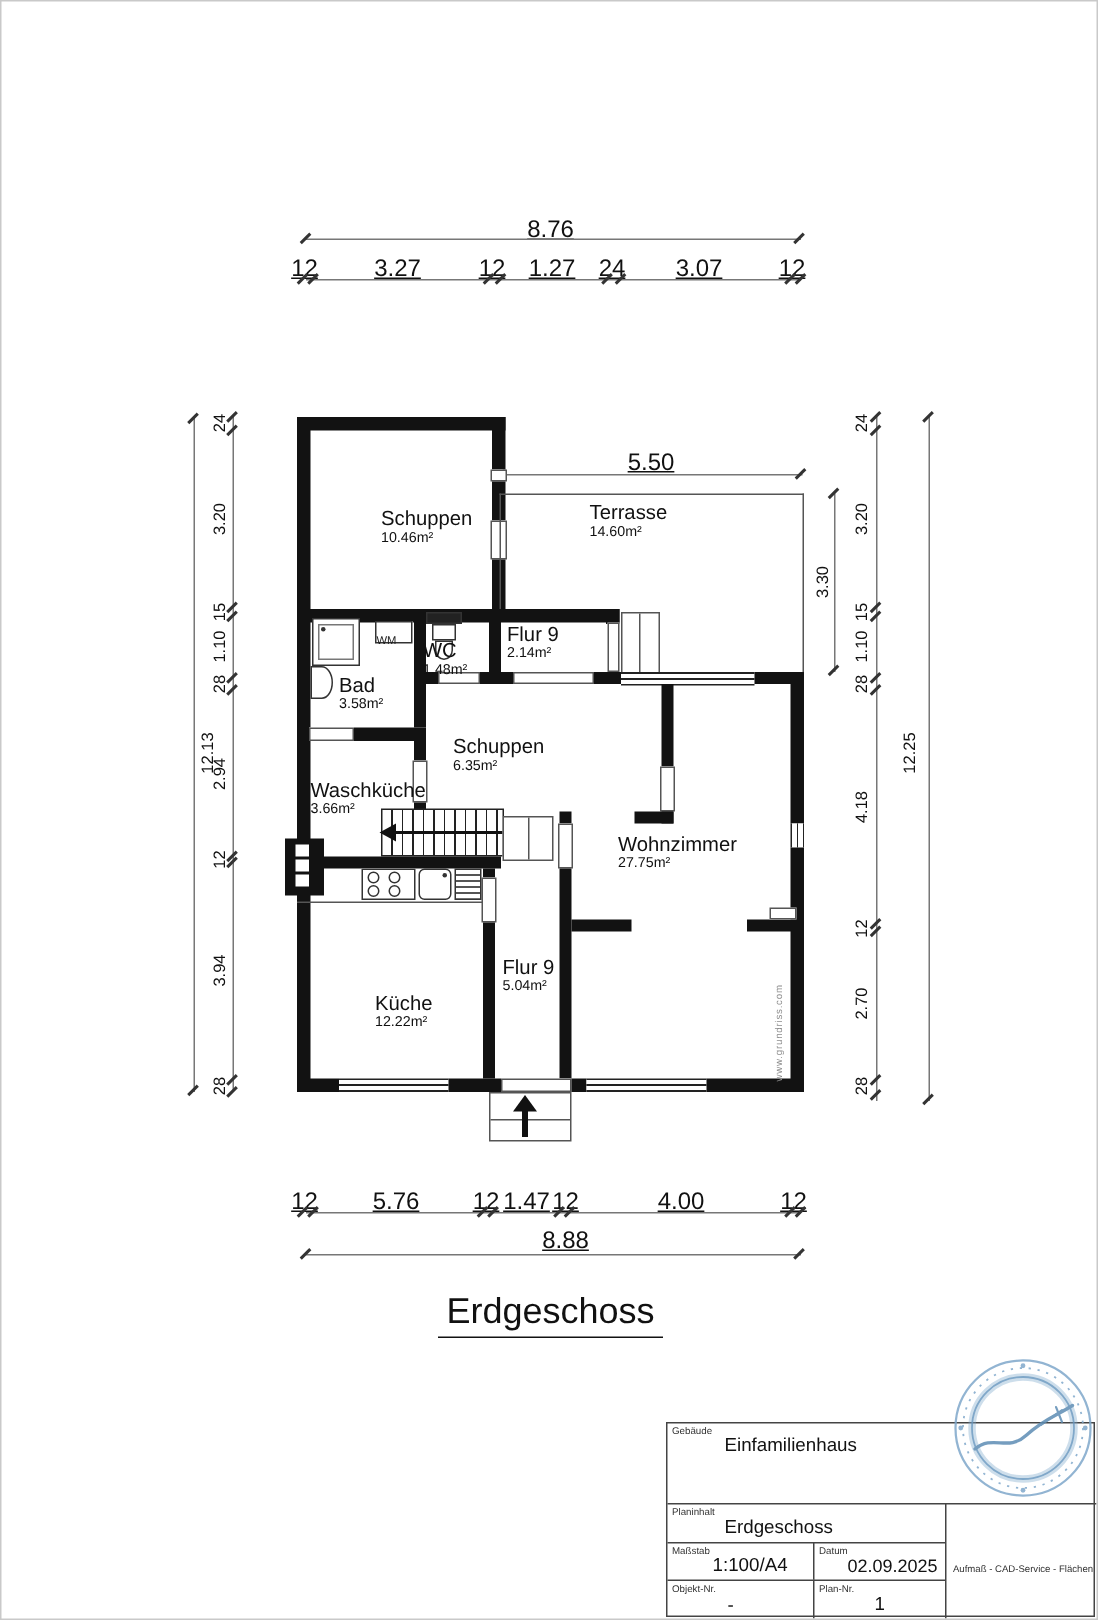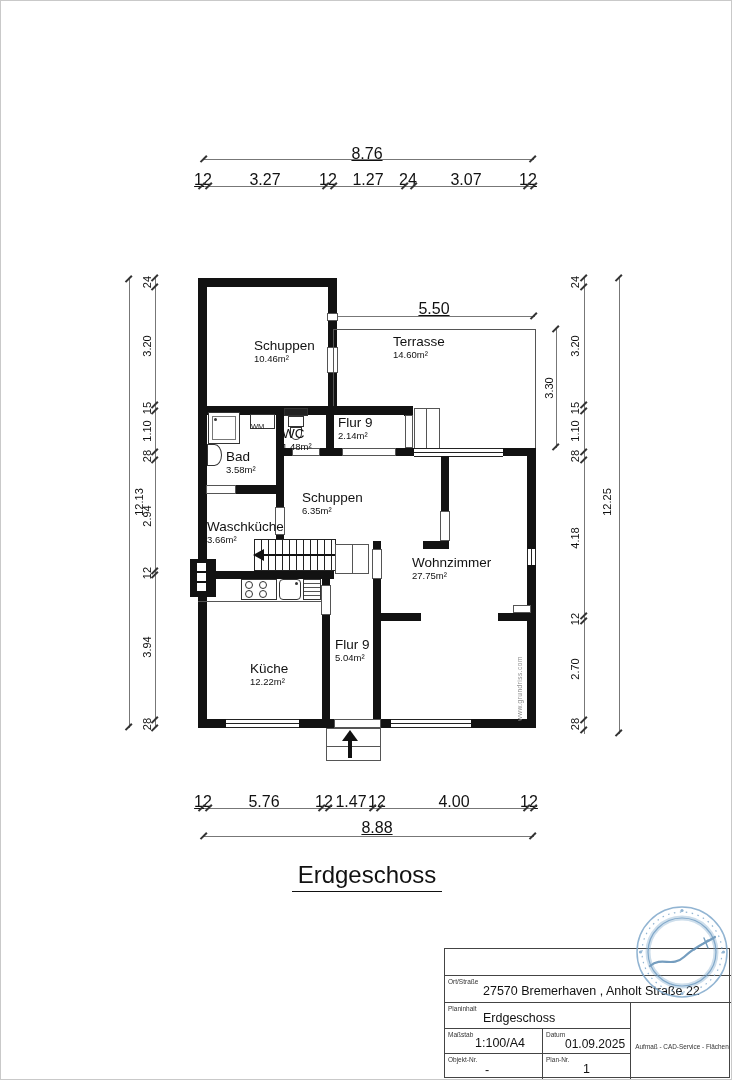--- a/index.html
+++ b/index.html
@@ -288,35 +288,35 @@
     <span class="ar">5.04m²</span>
   </div>
 
   <div class="wmtext">www.grundriss.com</div>
 
   <div class="title">
     <span>Erdgeschoss</span>
   </div>
 
   <div class="tb">
-    <div class="tbc bt" style="left:0;top:26px;width:286px;height:27px">
-      <span class="tl">Ort/Straße</span>
-      <span class="tv" style="left:38px;top:8px">27570 Bremerhaven , Anholt Straße 22</span>
+    <div class="tbc" style="left:0;top:0;width:286px;height:26px">
+      <span class="tl">Gebäude</span>
+      <span class="tv" style="left:38px;top:7px">Einfamilienhaus</span>
     </div>
     <div class="tbc bt" style="left:0;top:53px;width:185px;height:26px">
       <span class="tl">Planinhalt</span>
       <span class="tv" style="left:38px;top:8px">Erdgeschoss</span>
     </div>
     <div class="tbc bt" style="left:0;top:79px;width:97px;height:25px">
       <span class="tl">Maßstab</span>
       <span class="tv" style="left:30px;top:7px">1:100/A4</span>
     </div>
     <div class="tbc bt bl" style="left:97px;top:79px;width:88px;height:25px">
       <span class="tl">Datum</span>
-      <span class="tv" style="left:22px;top:8px;font-size:12px">01.09.2025</span>
+      <span class="tv" style="left:22px;top:8px;font-size:12px">02.09.2025</span>
     </div>
     <div class="tbc bt" style="left:0;top:104px;width:97px;height:26px">
       <span class="tl">Objekt-Nr.</span>
       <span class="tv" style="left:40px;top:9px">-</span>
     </div>
     <div class="tbc bt bl" style="left:97px;top:104px;width:88px;height:26px">
       <span class="tl">Plan-Nr.</span>
       <span class="tv" style="left:40px;top:8px">1</span>
     </div>
     <div class="tbc bt bl" style="left:185px;top:53px;width:101px;height:77px">

